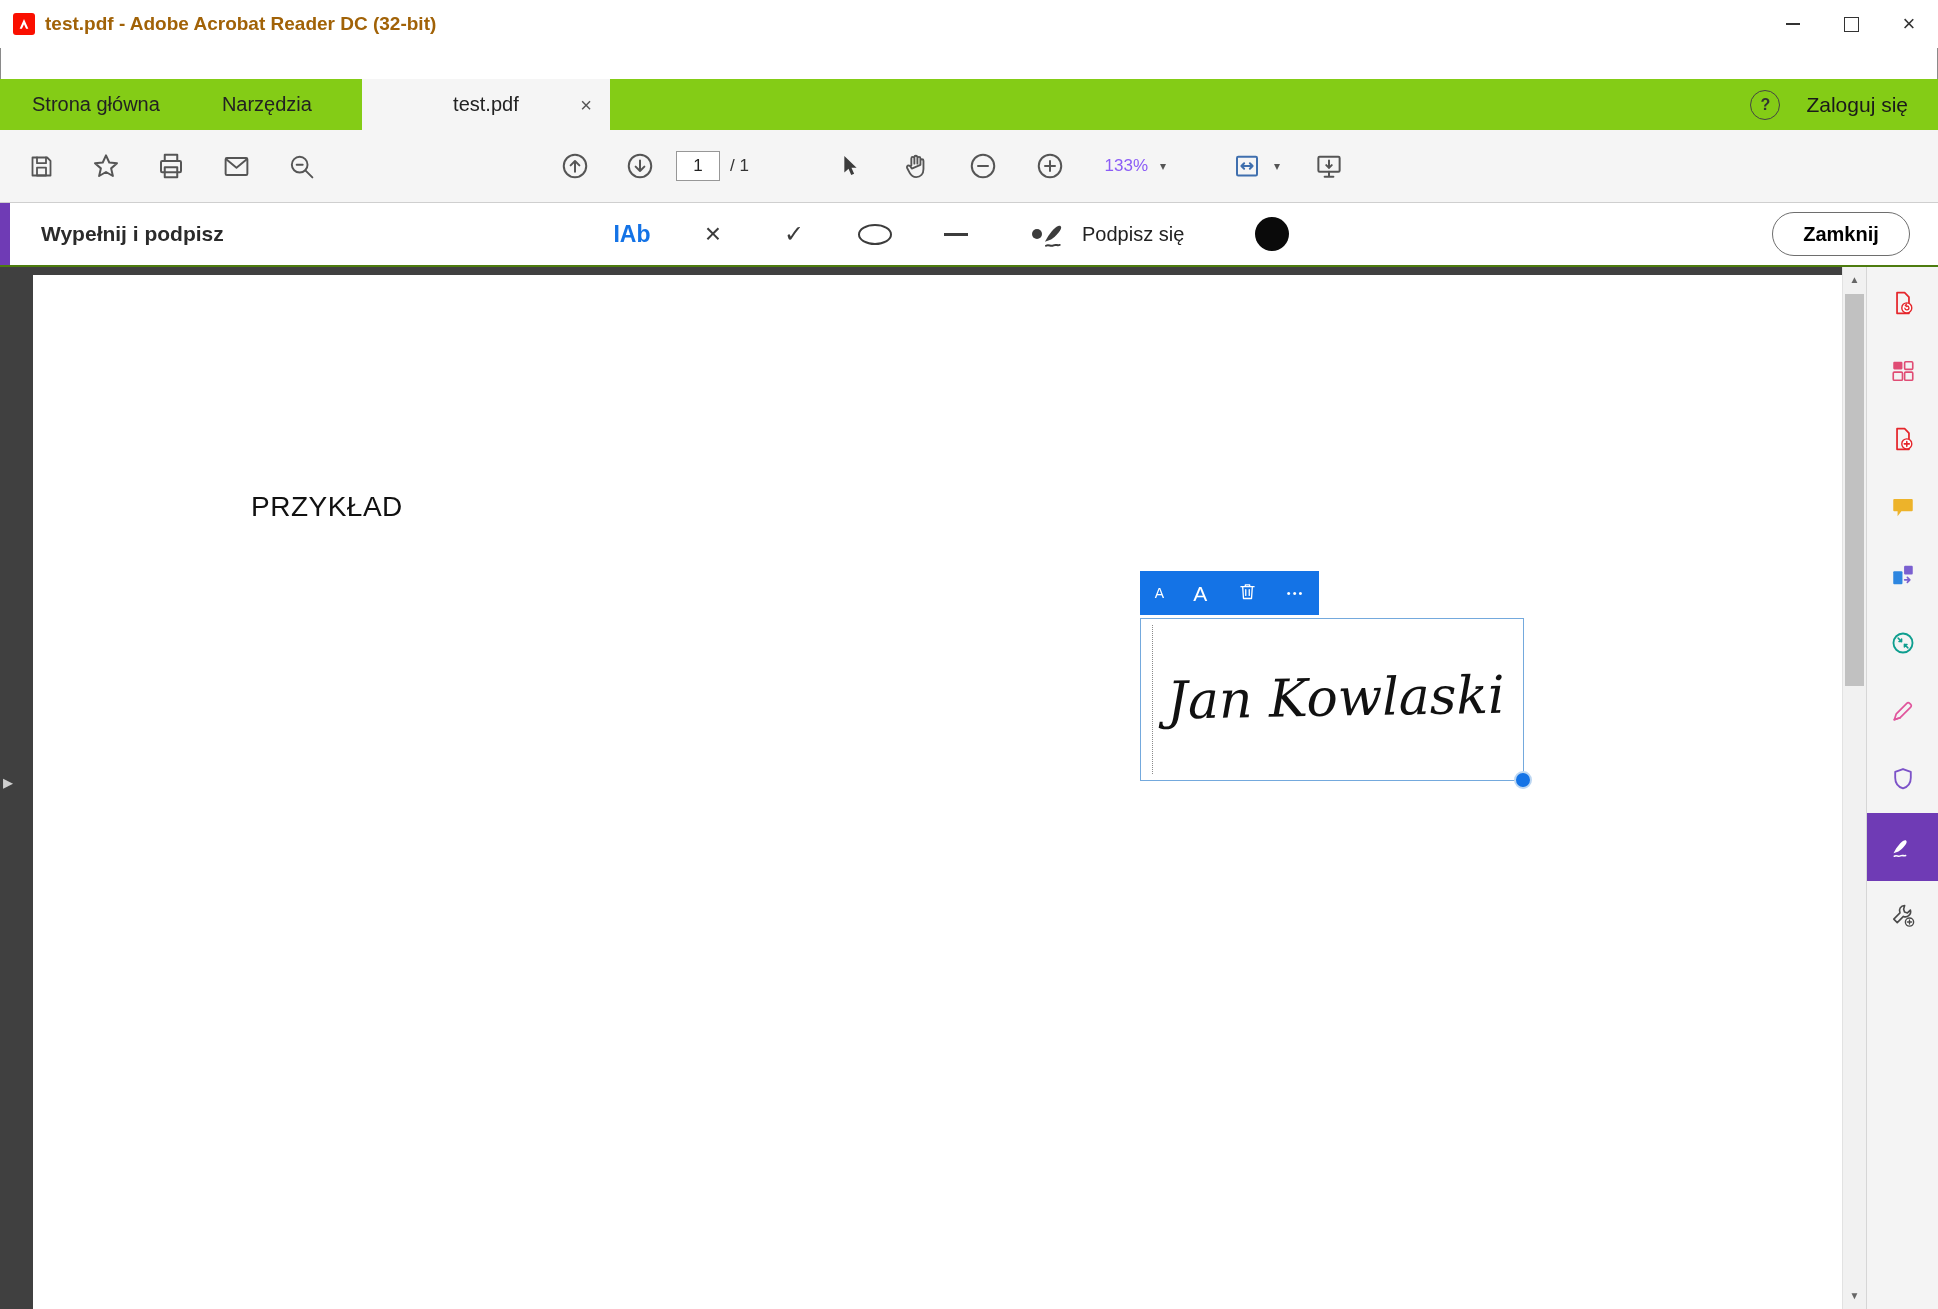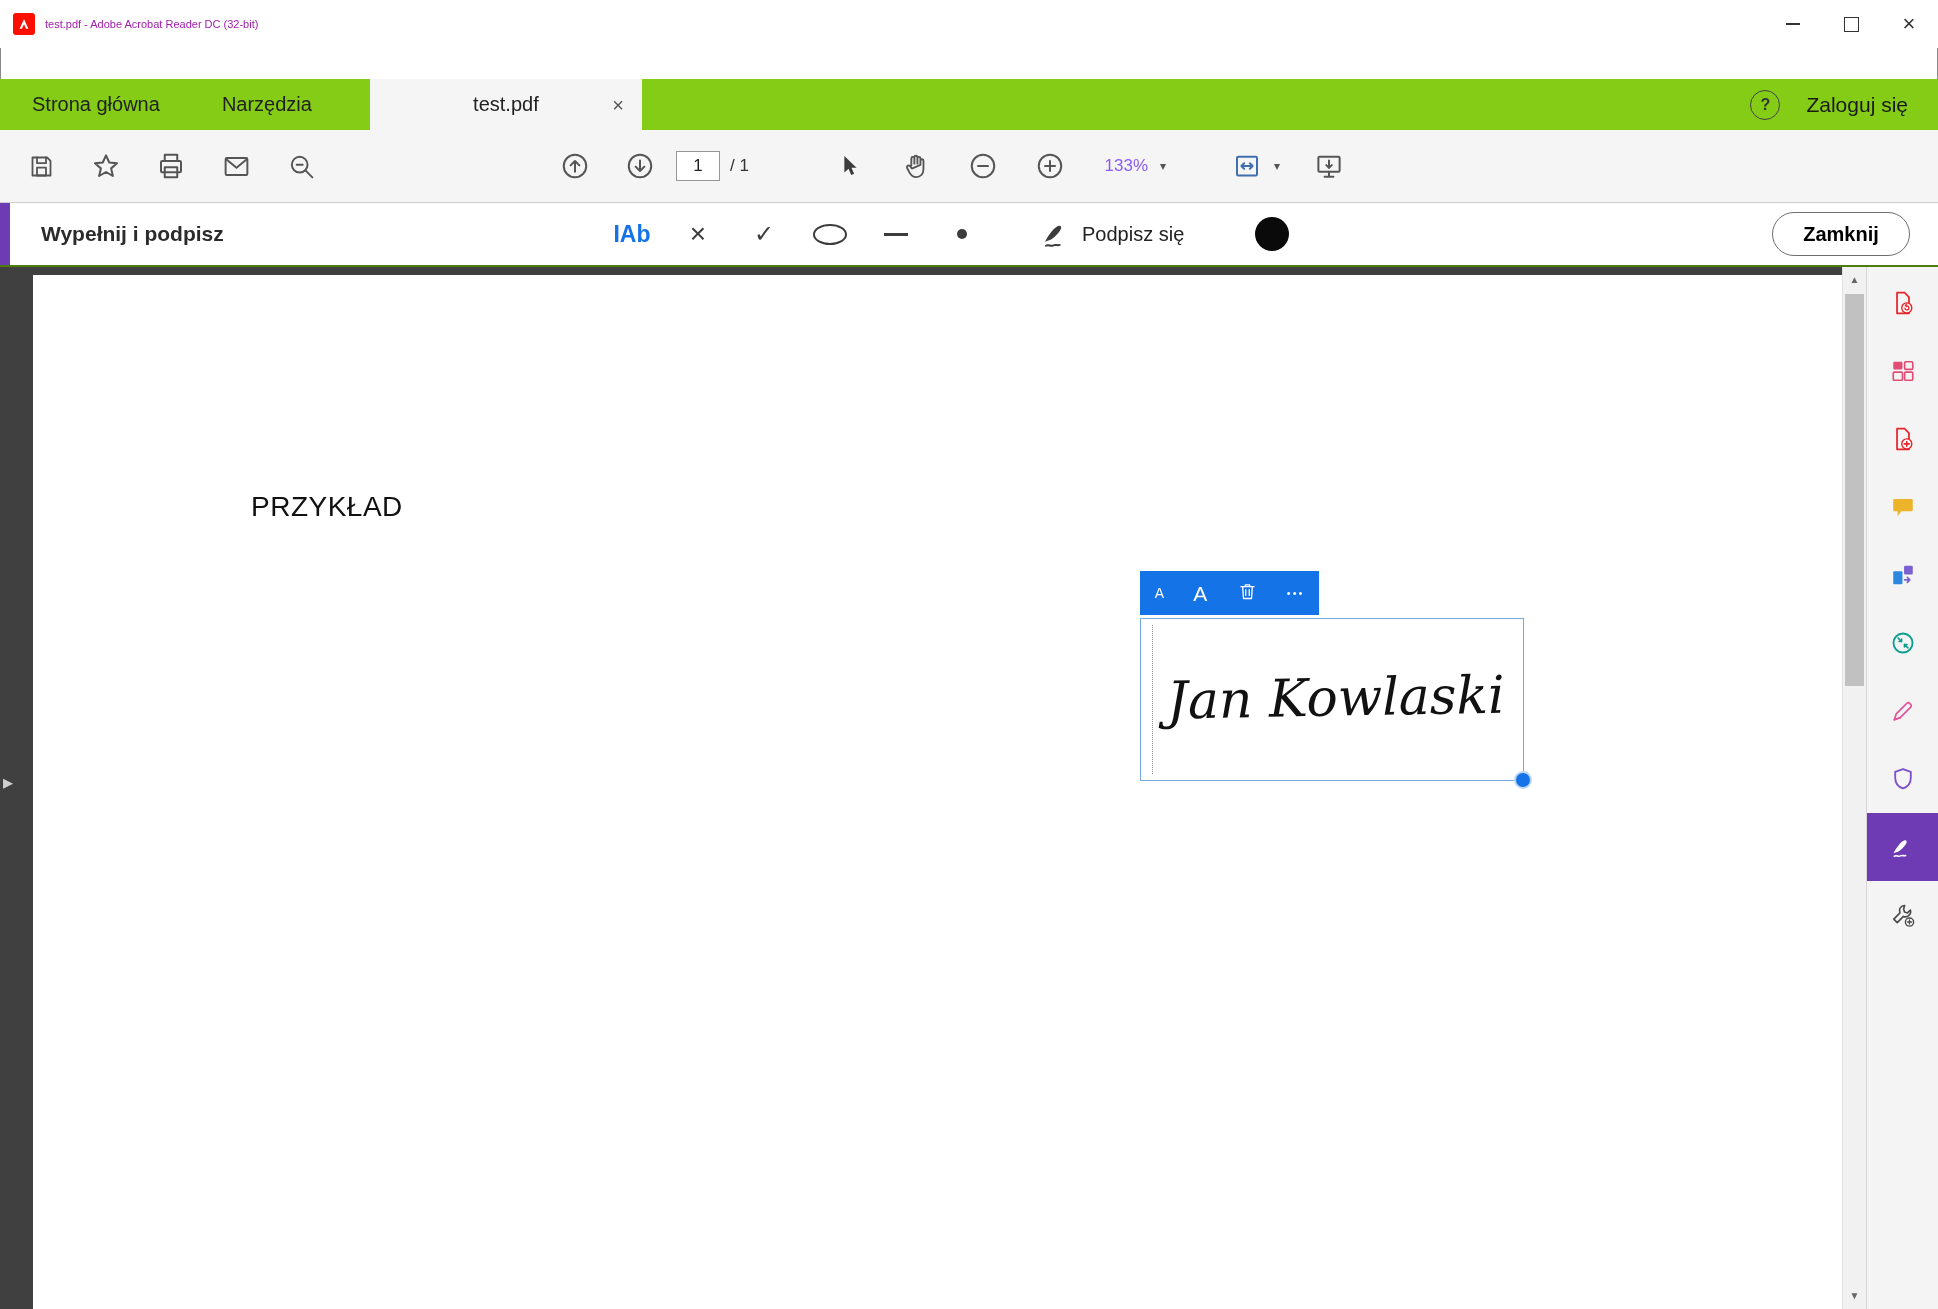--- a/index.html
+++ b/index.html
@@ -8,57 +8,57 @@
     font-family:"Liberation Sans", sans-serif;
     -webkit-user-select:none;user-select:none;
     background:#fff;position:relative;
   }
   .app{position:absolute;inset:0;box-shadow:inset 0 0 0 1px #8a8a8a;}
 
   
   .titlebar{position:absolute;top:0;left:0;right:0;height:48px;background:#fff;display:flex;justify-content:space-between;align-items:center;}
   .title-left{display:flex;align-items:center;gap:10px;padding-left:13px;}
   .pdf-logo{width:22px;height:22px;background:#FA0F00;border-radius:3px;display:flex;align-items:center;justify-content:center;}
-  .title-text{font-size:11px;color:#a21caf;}
+  .title-text{font-size:19px;color:#a16207;font-weight:bold;}
   .win-controls{display:flex;height:100%;}
   .wbtn{width:58px;height:100%;display:flex;align-items:center;justify-content:center;color:#222;cursor:default;}
   .glyph-min{width:14px;height:2px;background:#333;display:block;}
   .glyph-max{width:13px;height:13px;border:1.5px solid #333;display:block;}
   .glyph-close{font-size:22px;color:#333;line-height:1;}
 
   
   .menubar{position:absolute;top:48px;left:0;right:0;height:31px;background:#fff;display:flex;align-items:center;gap:28px;padding-left:16px;font-size:17px;color:#1a1a1a;}
   .menu-item{cursor:default;}
 
   
   .tabbar{position:absolute;top:79px;left:0;right:0;height:51px;background:#84cc16;display:flex;align-items:stretch;font-size:20px;color:#222;}
   .tab-plain{display:flex;align-items:center;padding:0 18px;}
   .tab-home{margin-left:14px;}
   .tab-tools{margin-left:26px;}
-  .doc-tab{margin-left:40px;width:272px;background:#f5f5f5;display:flex;align-items:center;justify-content:center;position:relative;}
+  .doc-tab{margin-left:32px;width:248px;background:#f5f5f5;display:flex;align-items:center;justify-content:center;position:relative;}
   .tab-close{position:absolute;right:18px;top:50%;transform:translateY(-50%);font-size:20px;color:#555;line-height:1;}
   .help-circle{margin-left:auto;align-self:center;width:28px;height:28px;border:1.7px solid #444;border-radius:50%;display:flex;align-items:center;justify-content:center;font-size:16px;font-weight:bold;color:#333;}
   .signin{display:flex;align-items:center;padding:0 30px 0 26px;font-size:21px;color:#1a1a1a;}
 
   
   .toolbar{position:absolute;top:130px;left:0;right:0;height:73px;background:#f5f5f5;border-bottom:1px solid #cfcfcf;box-sizing:border-box;}
   .tgroup{position:absolute;top:50%;transform:translateY(-50%);display:flex;align-items:center;}
   .tbtn{width:40px;height:40px;display:flex;align-items:center;justify-content:center;}
   .ic{stroke:#555;fill:none;stroke-width:1.6;stroke-linecap:round;stroke-linejoin:round;}
   .page-input{width:44px;height:30px;border:1px solid #979797;background:#fff;text-align:center;font-size:17px;margin-left:16px;font-family:inherit;color:#222;box-sizing:border-box;}
   .page-total{font-size:17px;color:#333;margin-left:10px;white-space:nowrap;}
   .zoom-ctl{display:flex;align-items:center;}
   .zoom-text{font-size:17px;color:#8b5cf6;min-width:52px;text-align:right;}
   .caret{margin-left:12px;color:#555;font-size:12px;}
 
   
   .fsbar{position:absolute;top:203px;left:0;right:0;height:64px;background:#fff;border-bottom:2px solid #4d7c0f;box-sizing:border-box;padding-left:39px;}
   .fs-accent{position:absolute;left:0;top:0;bottom:0;width:10px;background:#6f3bb5;}
   .fs-title{position:absolute;left:41px;top:50%;transform:translateY(-50%);font-size:21px;font-weight:bold;color:#2b2b2b;}
-  .fs-tools{position:absolute;left:612px;top:50%;transform:translateY(-50%);display:flex;gap:26px;}
+  .fs-tools{position:absolute;left:612px;top:50%;transform:translateY(-50%);display:flex;gap:41px;}
   .fs-tool{width:40px;height:40px;display:flex;align-items:center;justify-content:center;}
   .iab{color:#1473e6;font-size:23px;font-weight:600;}
   .xmark{font-size:28px;color:#3c3c3c;line-height:1;}
   .checkmark{font-size:24px;color:#3c3c3c;line-height:1;}
   .oval-shape{width:30px;height:17px;border:2.2px solid #3c3c3c;border-radius:50%;display:block;}
   .dash-shape{width:24px;height:0;border-top:3px solid #3c3c3c;display:block;}
   .dot-shape{width:10px;height:10px;background:#3c3c3c;border-radius:50%;display:block;}
   .fs-sign{position:absolute;left:1040px;top:50%;transform:translateY(-50%);display:flex;align-items:center;gap:10px;font-size:20px;color:#222;}
   .fs-color{position:absolute;left:1255px;top:50%;transform:translateY(-50%);width:34px;height:34px;border-radius:50%;background:#0a0a0a;}
   .fs-close{position:absolute;right:28px;top:50%;transform:translateY(-50%);width:138px;height:44px;border-radius:22px;border:1px solid #6e6e6e;background:#fff;font-size:20px;font-weight:bold;color:#000000;font-family:inherit;}

